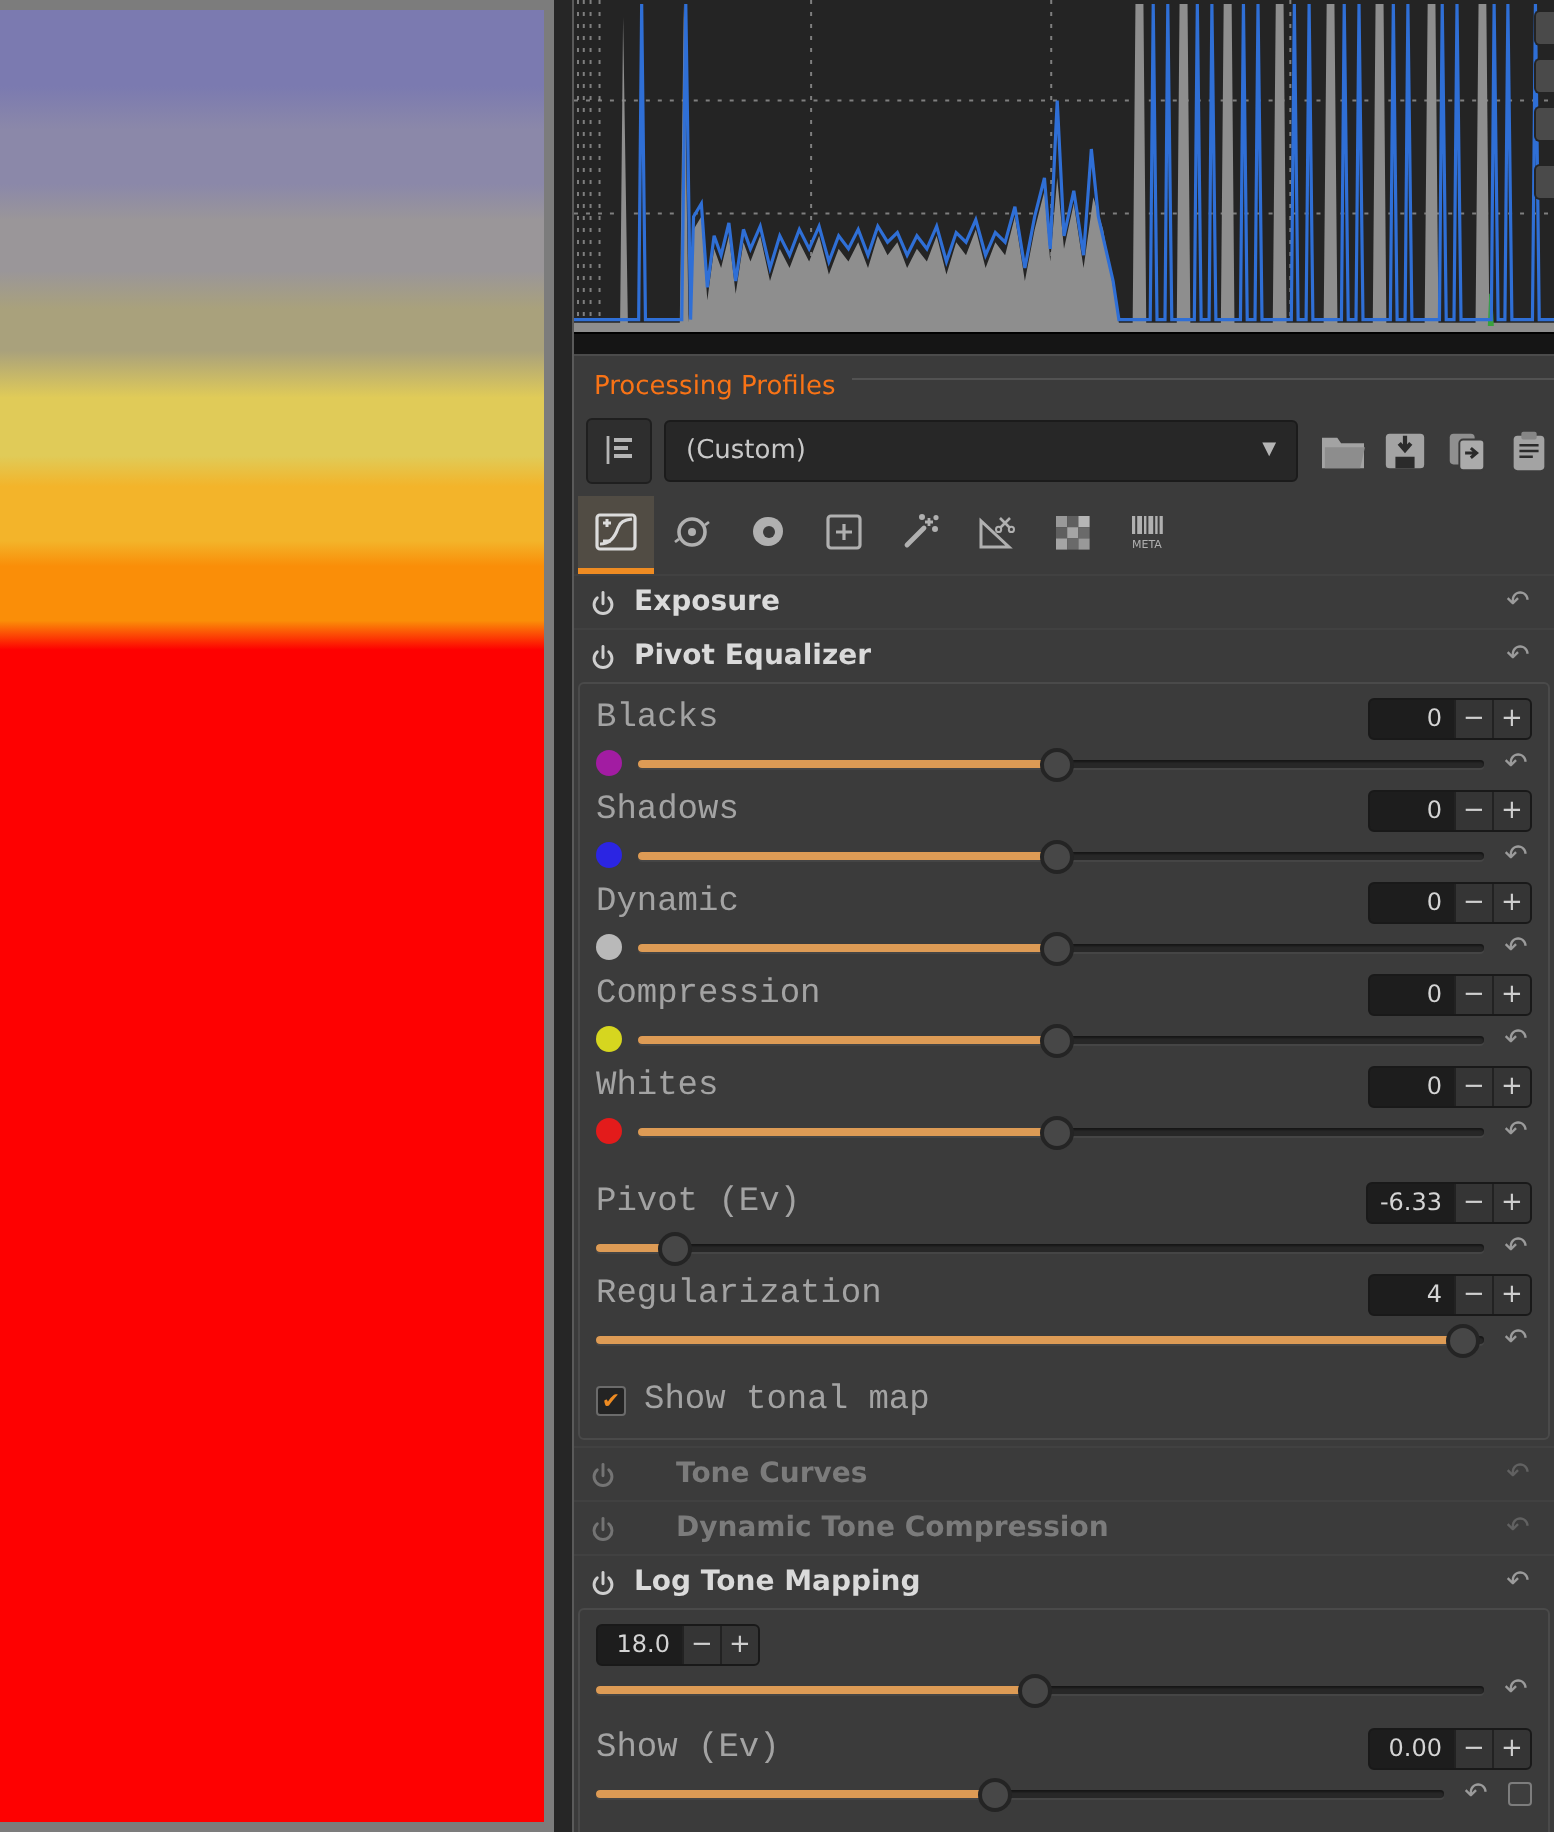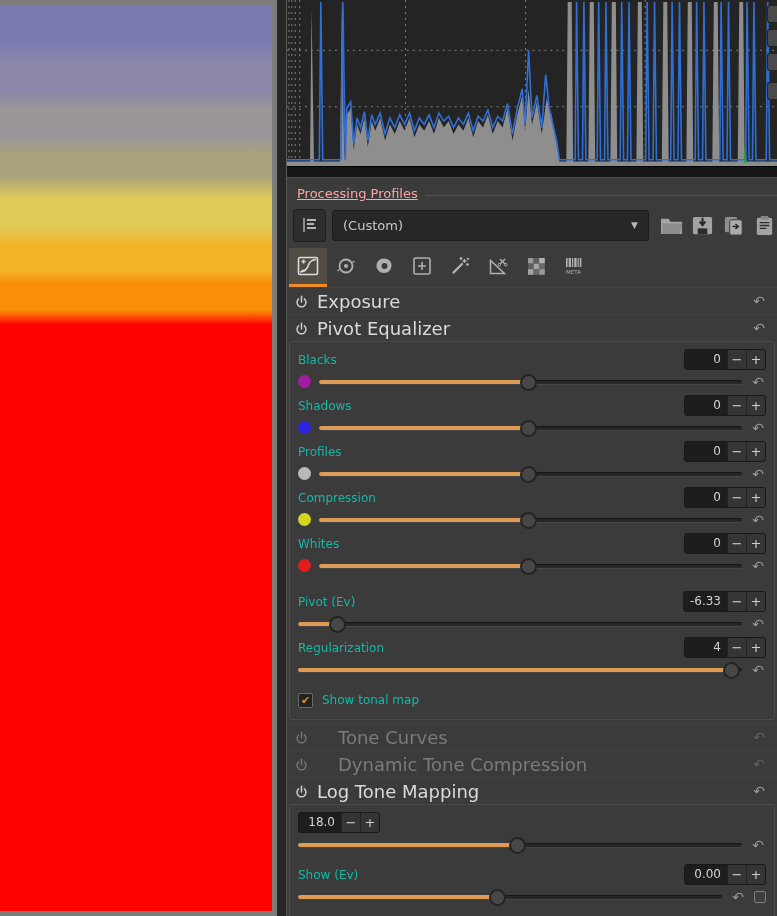--- a/index.html
+++ b/index.html
@@ -21,21 +21,21 @@
 
   
   .histo { position:relative; height:178px; background:#242424; border-bottom:1px solid #4b4b4b; }
   .histo svg { display:block; width:100%; height:166px; }
   .histo-strip { position:absolute; left:0; right:0; bottom:0; height:11px; background:#151515; border-top:1px solid #000; }
   .hsb { position:absolute; right:0; width:10px; height:18px; background:#4a4a4a;
          border:1px solid #242424; border-right:none; border-radius:3px 0 0 3px; }
 
   
   .pp { padding:8px 0 0 4px; }
-  .pp-head { display:flex; align-items:center; padding-left:6px; color:#fca5a5; font-size:13px;text-decoration:underline; }
+  .pp-head { display:flex; align-items:flex-start; padding-left:6px; color:#f97316; font-size:13px; }
   .pp-head .fline { flex:1; height:1px; background:#525252; margin:3px 0 0 8px; }
   .pp-row { display:flex; align-items:center; margin:7px 0 6px 2px; height:34px; }
   .list-btn { width:33px; height:33px; background:#2e2e2e; border:1px solid #1f1f1f; border-radius:3px;
               display:flex; align-items:center; justify-content:center; flex:none; }
   .dd { width:336px; height:31px; margin-left:6px; background:#272727; border:1px solid #1b1b1b; border-radius:3px;
         display:flex; align-items:center; padding:0 10px; color:#c9c9c9; font-size:13px; }
   .dd-arrow { margin-left:auto; font-size:9px; color:#b5b5b5; }
   .pp-icons { display:flex; align-items:center; gap:5px; margin-left:9px; flex:none; }
   .pp-icons .pbtn { width:26px; height:26px; display:flex; align-items:center; justify-content:center; flex:none; }
 
@@ -43,32 +43,32 @@
   .tabs { display:flex; margin-top:6px; padding-left:2px; }
   .tab { width:38px; height:39px; display:flex; align-items:center; justify-content:center;
          color:#b0b0b0; border-bottom:3px solid transparent; }
   .tab.selected { background:#514c44; color:#dcdcdc; }
   .tab-underline { border-bottom-color:var(--accent); }
 
   
   :root { --accent:#ee8b22; }
   .sec { display:flex; align-items:center; height:27px; padding:0 10px 0 8px; gap:9px; border-top:1px solid #414141; }
   .sec .pwr { display:flex; color:#cfcfcf; }
-  .sec .title { font-weight:normal; font-size:18px; color:#dadada; }
+  .sec .title { font-weight:bold; font-size:14px; color:#dadada; }
   .sec .reset { margin-left:auto; }
   .sec.disabled .pwr { color:#747474; }
   .sec.disabled .title { color:#7b7b7b;margin-left:21px; }
   .sec.disabled .reset { color:#616161; }
 
   .frame { margin:0 2px 3px 2px; border:1px solid #4a4a4a; border-radius:3px;
            padding:4px 8px 8px 8px; background:#3b3b3b; }
 
   
   .labelrow { display:flex; align-items:center; justify-content:space-between; height:23px; margin-top:2px; }
-  .lbl { color:#14b8a6; font-size:12px; }
+  .lbl { color:#a3a3a3; font-size:17px;font-family:Liberation Mono, monospace; }
   .spin { display:flex; align-items:stretch; height:21px; border:1px solid #191919; border-radius:3px;
           overflow:hidden; background:#1d1d1d; flex:none; }
   .val  { min-width:42px; padding:0 6px; text-align:right; line-height:19px; color:#d4d4d4; font-size:12px; }
   .sbtn { width:19px; line-height:19px; text-align:center; background:#353535; border-left:1px solid #222;
           color:#cfcfcf; font-size:13px; }
   .sline { display:flex; align-items:center; height:21px; gap:8px; }
   .dot { width:13px; height:13px; border-radius:50%; flex:none; }
   .track { position:relative; flex:1; height:4px; background:#272727; border-radius:2px;
            box-shadow:0 1px 0 #454545, inset 0 1px 1px #161616; }
   .fill { position:absolute; left:0; top:0; bottom:0; background:#dd9b55; border-radius:2px; }
@@ -292,21 +292,21 @@
         <div class="track">
             <div class="fill" style="width: 49.5%;"></div>
             <div class="knob" style="left: 49.5%;"></div>
           </div>
         <span class="reset">↶</span>
       </div>
     </div>
 
     <div>
       <div class="labelrow">
-        <span class="lbl">Profiles</span>
+        <span class="lbl">Dynamic</span>
         <span class="spin">
           <span class="val">0</span>
           <span class="sbtn">−</span>
           <span class="sbtn">+</span>
         </span>
       </div>
       <div class="sline">
         <span class="dot" style="background: rgb(185, 185, 185);"></span>
         <div class="track">
             <div class="fill" style="width: 49.5%;"></div>

